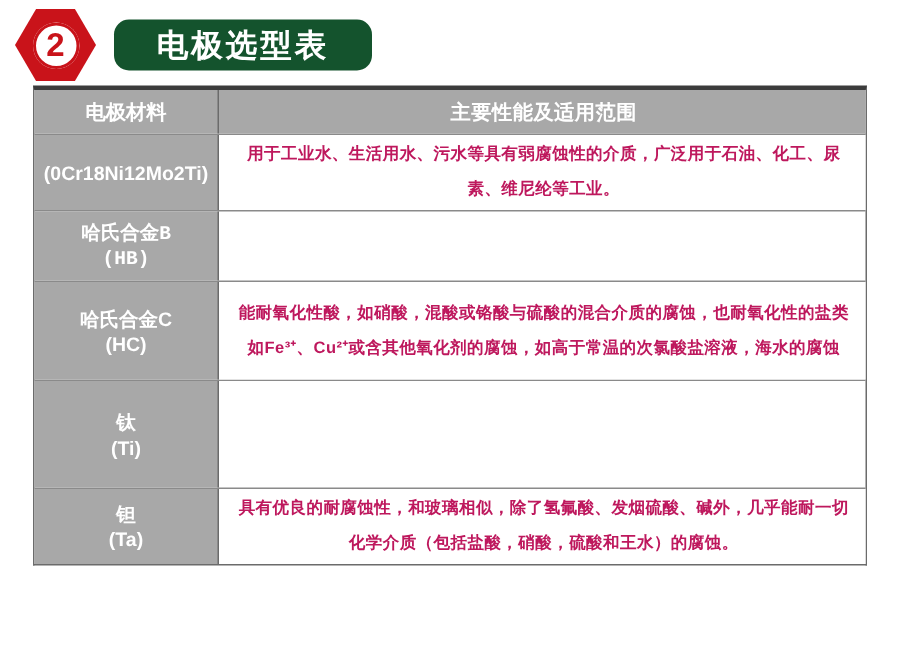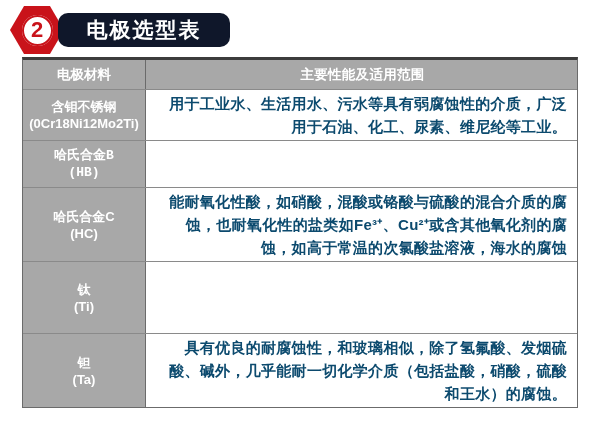--- a/index.html
+++ b/index.html
@@ -17,22 +17,22 @@
     clip-path:polygon(26% 0, 74% 0, 100% 50%, 74% 100%, 26% 100%, 0 50%);
     display:flex; align-items:center; justify-content:center;
   }
   .badge-circle {
     width:31px; height:31px; background:#ffffff; border-radius:50%;
     box-shadow:0 0 0 2px #c9131a inset;
     display:flex; align-items:center; justify-content:center;
     color:#c9131a; font-weight:bold; font-size:22px; line-height:1;
   }
   .banner {
-    position:absolute; left:58px; top:13px; width:172px; height:34px;
-    background:#0f172a; border-radius:10px;
+    position:absolute; left:76px; top:13px; width:172px; height:34px;
+    background:#14532d; border-radius:10px;
     display:flex; align-items:center; justify-content:center;
     color:#ffffff; font-weight:bold; font-size:21px; letter-spacing:2px;
   }
 
   
   .tbl {
     position:absolute; left:22px; top:57px; width:556px;
     border:1px solid #6b6b6b; border-top:3px solid #3c3c3c;
     box-sizing:border-box;
   }
@@ -40,24 +40,24 @@
   .row:last-child { border-bottom:none; }
   .cell-l {
     width:123px; flex:none; box-sizing:border-box;
     background:#a8a8a8; border-right:1px solid #6b6b6b;
     color:#ffffff; font-weight:bold; font-size:13px; line-height:17px;
     display:flex; flex-direction:column; align-items:center; justify-content:center;
     text-align:center; padding:2px 2px;
   }
   .cell-r {
     flex:1; box-sizing:border-box;
-    background:#ffffff; color:#0c4a6e;
-    font-weight:bold; font-size:15px; line-height:23px;
+    background:#ffffff; color:#be185d;
+    font-weight:bold; font-size:11px; line-height:23px;
     display:flex; align-items:center;
-    padding:2px 10px 2px 12px; text-align:right; letter-spacing:0.3px;
+    padding:2px 10px 2px 12px; text-align:center; letter-spacing:0.3px;
   }
   .row.hdr .cell-l, .row.hdr .cell-r {
     background:#a8a8a8; color:#ffffff; justify-content:center; text-align:center;
     font-size:13.5px;
   }
   .h-hdr { min-height:29px; }
   .h-r1 { min-height:49px; }
   .h-r2 { min-height:46px;font-family:Liberation Mono, monospace; }
   .h-r3 { min-height:65px; }
   .h-r4 { min-height:71px; }
@@ -76,21 +76,20 @@
 
   <div class="tbl">
 
     <div class="row hdr h-hdr">
       <div class="cell-l">电极材料</div>
       <div class="cell-r">主要性能及适用范围</div>
     </div>
 
     <div class="row h-r1">
       <div class="cell-l">
-        <span>含钼不锈钢</span>
         <span>(0Cr18Ni12Mo2Ti)</span>
       </div>
       <div class="cell-r">
         <span>用于工业水、生活用水、污水等具有弱腐蚀性的介质，广泛用于石油、化工、尿素、维尼纶等工业。</span>
       </div>
     </div>
 
     <div class="row h-r2">
       <div class="cell-l">
         <span>哈氏合金B</span>

